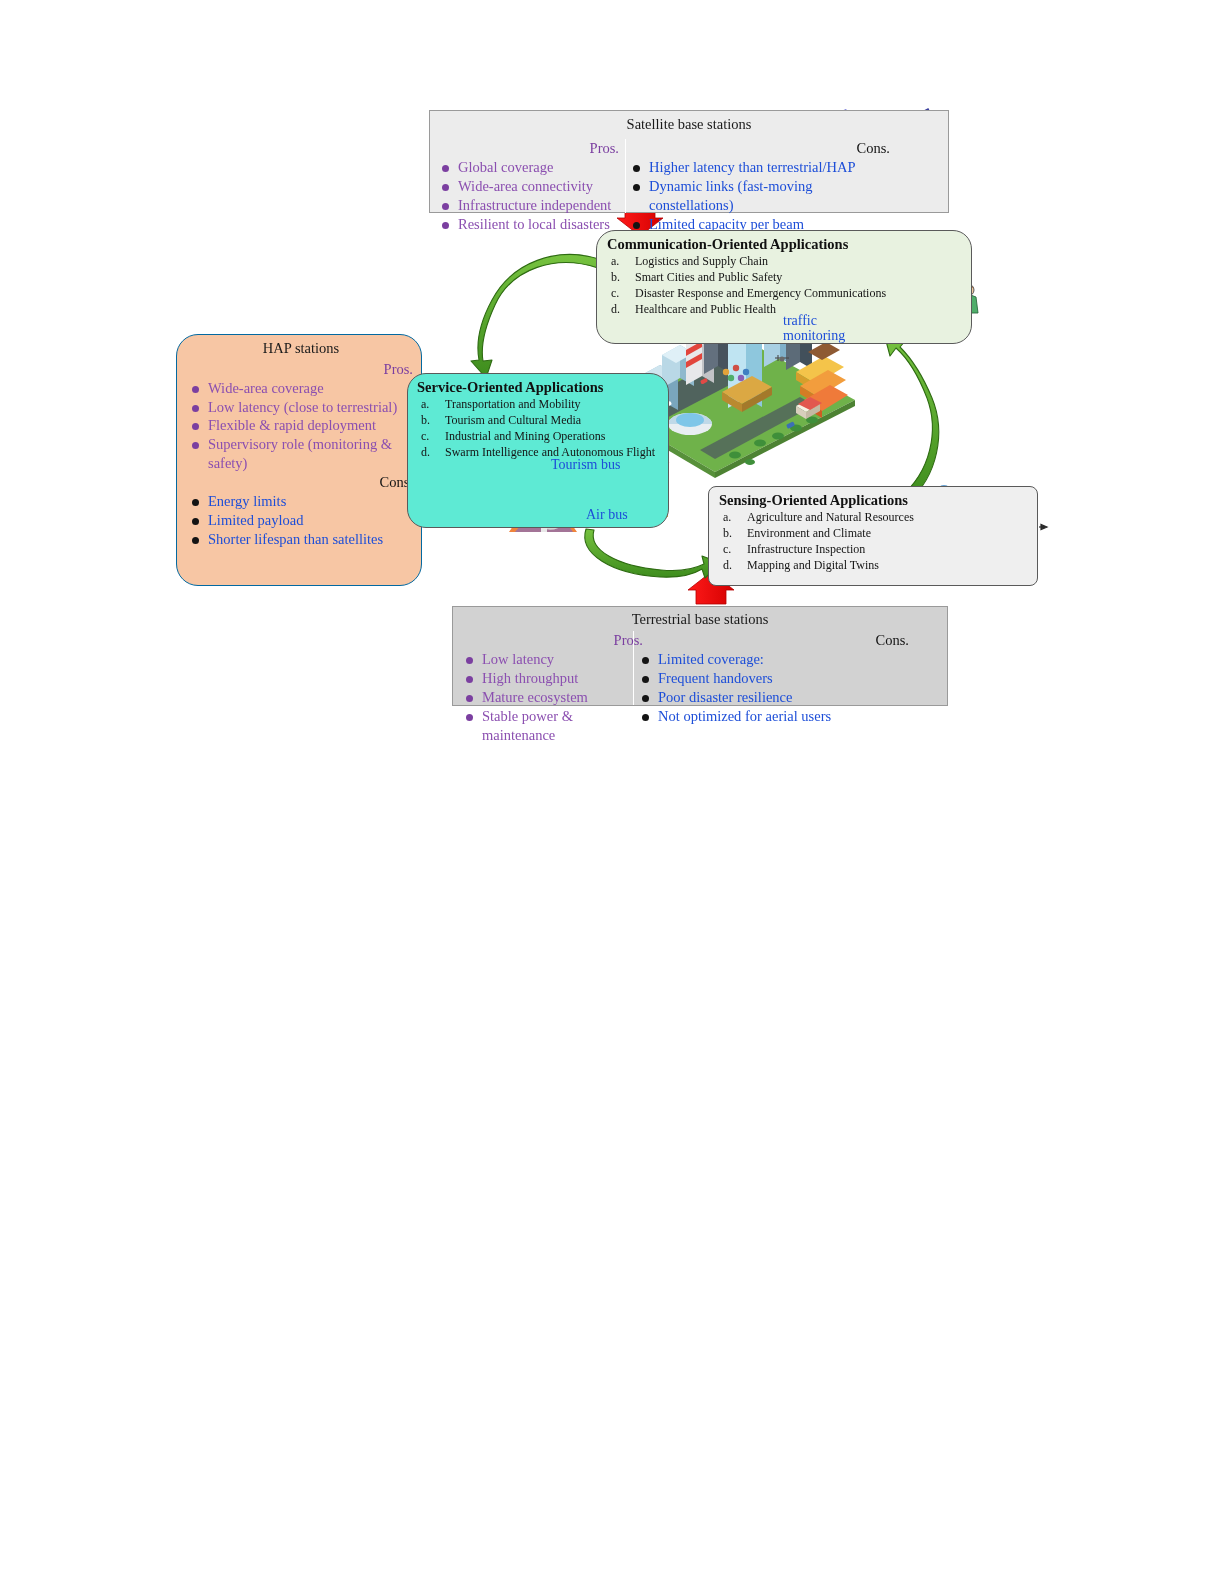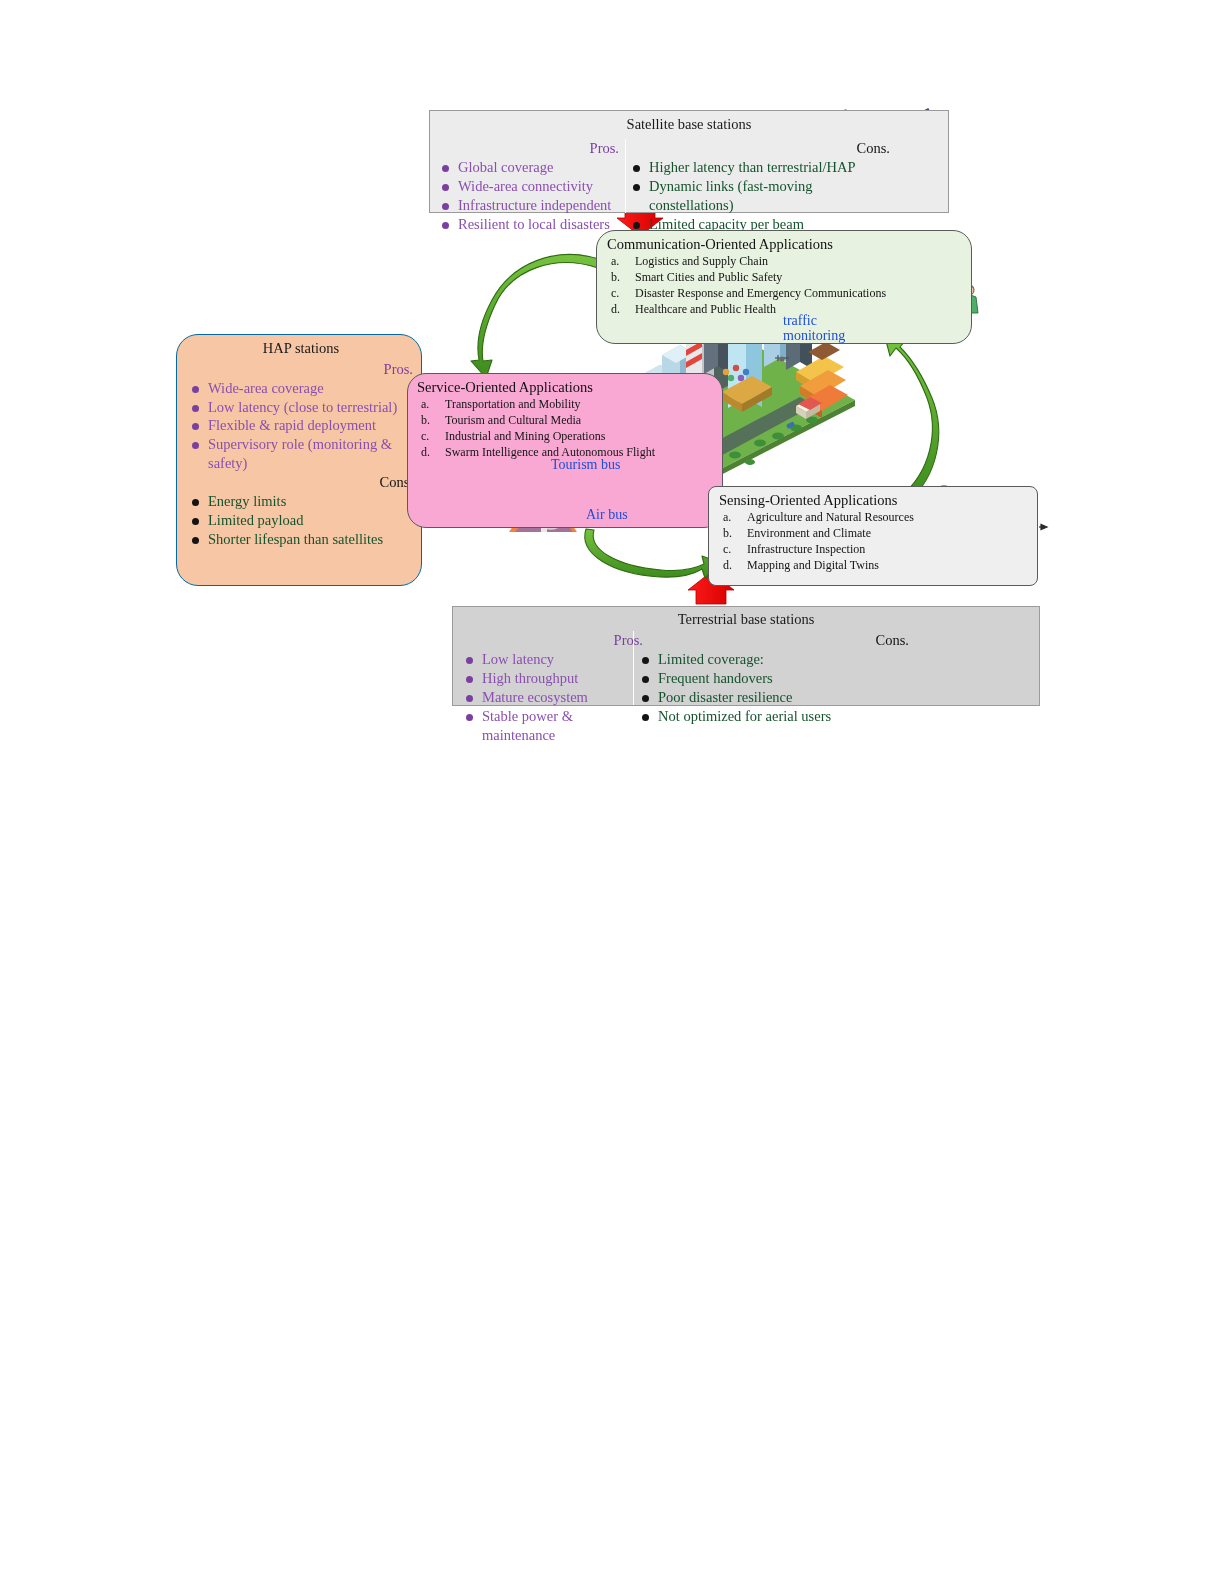--- a/index.html
+++ b/index.html
@@ -29,21 +29,21 @@
   .hdr { font-size: 14.5px; line-height: 1.32; text-align: right; }
   .hdr.pros { color: #7B3FA0; }
   .hdr.cons { color: #141414; }
 
   ul.lst { list-style: none; margin: 0; padding: 0; }
   ul.lst li {
     position: relative;
     padding-left: 19px;
     font-size: 14.5px;
     line-height: 1.30;
-    color: #14532d;
+    color: #1d4ed8;
   }
   ul.lst li::before {
     content: "";
     position: absolute;
     left: 3px; top: 7px;
     width: 7px; height: 7px;
     border-radius: 50%;
     background: #141414;
   }
   ul.lst.violet li { color: #8B4FB0; }
@@ -58,42 +58,42 @@
     font-size: 12px;
     line-height: 1.33;
     color: #141414;
     white-space: nowrap;
   }
   ol.alpha li::before {
     content: counter(al, lower-alpha) ".";
     position: absolute; left: 4px; top: 0;
   }
   .app-title {
-    font-weight: normal;
+    font-weight: bold;
     font-size: 14.5px;
     color: #111;
     margin-bottom: 1px;
   }
 
   
   #satellite-box {
     left: 429px; top: 110px; width: 520px; height: 103px;
     background: #ececec;
     border: 1px solid #9a9a9a;
   }
   #satellite-box .cols { position: absolute; left: 0; top: 28px; width: 100%; }
   #sat-pros { position: absolute; left: 9px; top: 0; width: 180px; }
   #sat-cons { position: absolute; left: 200px; top: 0; width: 260px; }
   #satellite-box .divider {
     position: absolute; left: 195px; top: 28px; width: 1px; height: 74px;
     background: #ffffff;
   }
 
   #terrestrial-box {
-    left: 452px; top: 606px; width: 588px; height: 100px;
+    left: 452px; top: 606px; width: 496px; height: 100px;
     background: #d2d2d2;
     border: 1px solid #9a9a9a;
   }
   #terrestrial-box .cols { position: absolute; left: 0; top: 24px; width: 100%; }
   #ter-pros { position: absolute; left: 10px; top: 0; width: 180px; }
   #ter-cons { position: absolute; left: 186px; top: 0; width: 270px; }
   #terrestrial-box .divider {
     position: absolute; left: 180px; top: 24px; width: 1px; height: 74px;
     background: #ffffff;
   }
@@ -108,22 +108,22 @@
 
   #comm-box {
     left: 596px; top: 230px; width: 376px; height: 114px;
     background: #e8f2e0;
     border: 1px solid #5a5a5a;
     border-radius: 19px;
   }
   #comm-box .inner { position: absolute; left: 10px; top: 5px; }
 
   #service-box {
-    left: 407px; top: 373px; width: 316px; height: 155px;
-    background: #f9a8d4;
+    left: 407px; top: 373px; width: 262px; height: 155px;
+    background: #5eead4;
     border: 1px solid #5a5a5a;
     border-radius: 19px;
   }
   #service-box .inner { position: absolute; left: 9px; top: 5px; }
 
   #sensing-box {
     left: 708px; top: 486px; width: 330px; height: 100px;
     background: #efefef;
     border: 1px solid #5a5a5a;
     border-radius: 8px;

